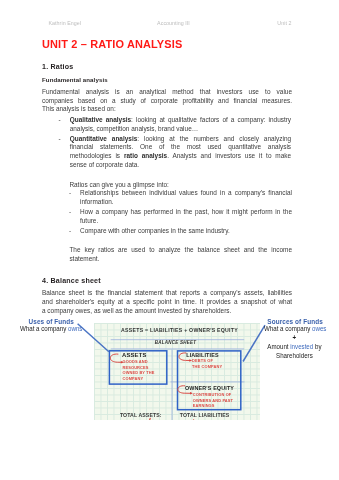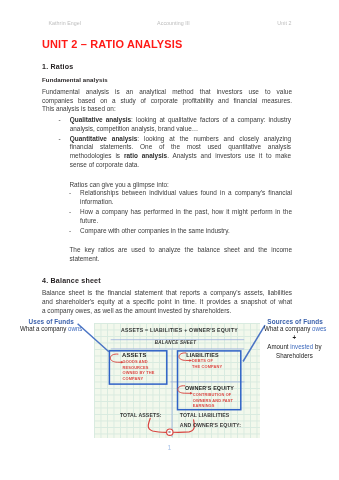--- a/index.html
+++ b/index.html
@@ -1,19 +1,19 @@
 <!DOCTYPE html>
 <html><head>
 <meta charset="utf-8">
 <style>
   html,body{margin:0;padding:0;}
   body{width:339px;height:480px;background:#ffffff;
        font-family:"Liberation Sans",sans-serif;
        -webkit-font-smoothing:antialiased;}
-  .page{position:relative;width:339px;height:480px;background:#fff;overflow:hidden;}
+  .page{position:relative;width:339px;height:420px;background:#fff;overflow:hidden;}
 
   
   .runhead{position:absolute;left:48.5px;top:19.7px;width:243px;height:10px;
            font-size:5.3px;color:#bcbcbc;letter-spacing:.05px;}
   .runhead span{position:absolute;top:0;white-space:nowrap;}
   .rh-left{left:0;}
   .rh-mid{left:108.6px;}
   .rh-right{right:0;}
 
   

